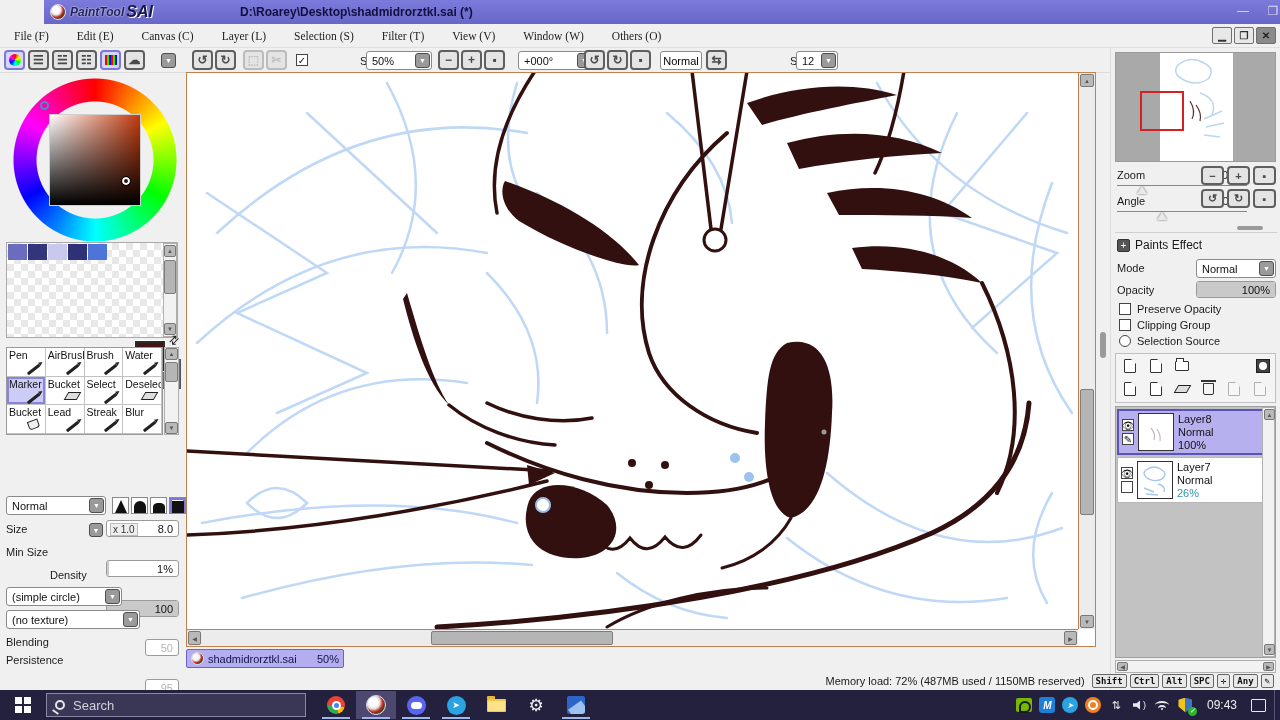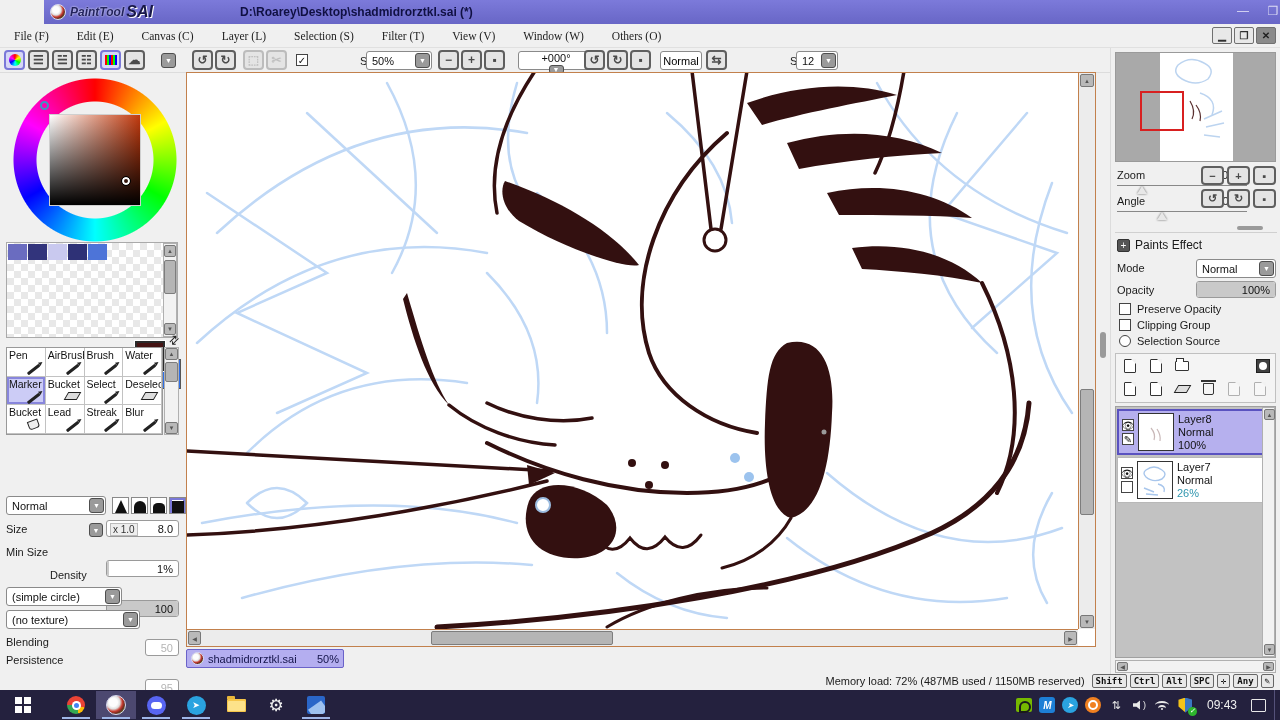--- a/index.html
+++ b/index.html
@@ -212,21 +212,21 @@
   <span class="txt abs" style="left:312px;top:7px;">Selection</span>
 
   <div class="combo abs" style="left:366px;top:3px;width:66px;">
     <span class="cval">50%</span>
     <span class="drop">▼</span>
   </div>
   <div class="tbtn abs" style="left:438px;top:2px;">−</div>
   <div class="tbtn abs" style="left:461px;top:2px;">+</div>
   <div class="tbtn abs" style="left:484px;top:2px;">▪</div>
 
-  <div class="combo abs" style="left:518px;top:3px;width:76px;flex-direction:column;">
+  <div class="combo abs" style="left:518px;top:3px;width:76px;">
     <span class="cval">+000°</span>
     <span class="drop">▼</span>
   </div>
   <div class="tbtn abs" style="left:584px;top:2px;">↺</div>
   <div class="tbtn abs" style="left:607px;top:2px;">↻</div>
   <div class="tbtn abs" style="left:630px;top:2px;">▪</div>
 
   <div class="abs" style="left:660px;top:3px;width:42px;height:19px;background:#fff;border:1px solid #8a8a8a;border-radius:3px;display:flex;align-items:center;justify-content:center;font-size:11px;">Normal</div>
   <div class="tbtn abs" style="left:706px;top:2px;">⇆</div>
 
@@ -642,20 +642,24 @@
 
 <div id="taskbar" class="abs">
   <div class="task-icon" style="width:46px;">
     <span id="start-logo">
         <i></i>
         <i></i>
         <i></i>
         <i></i>
       </span>
   </div>
+  <div id="search-box">
+    <span class="mag"></span>
+    <span>Search</span>
+  </div>
   <div style="width:10px;"></div>
   <div class="task-icon">
       <span class="chrome-i"></span>
       <span class="under"></span>
     </div>
   <div class="task-icon active">
       <span class="sai-logo" style="width:20px;height:20px;"></span>
       <span class="under"></span>
     </div>
   <div class="task-icon">

